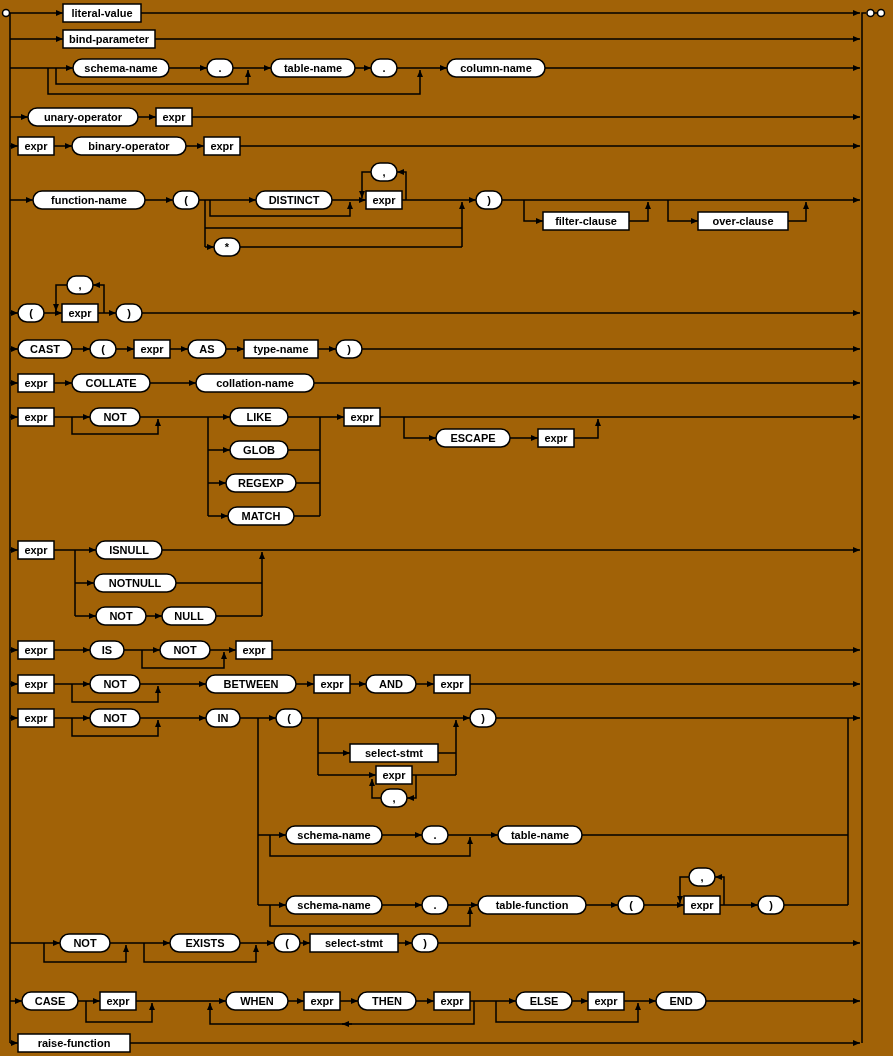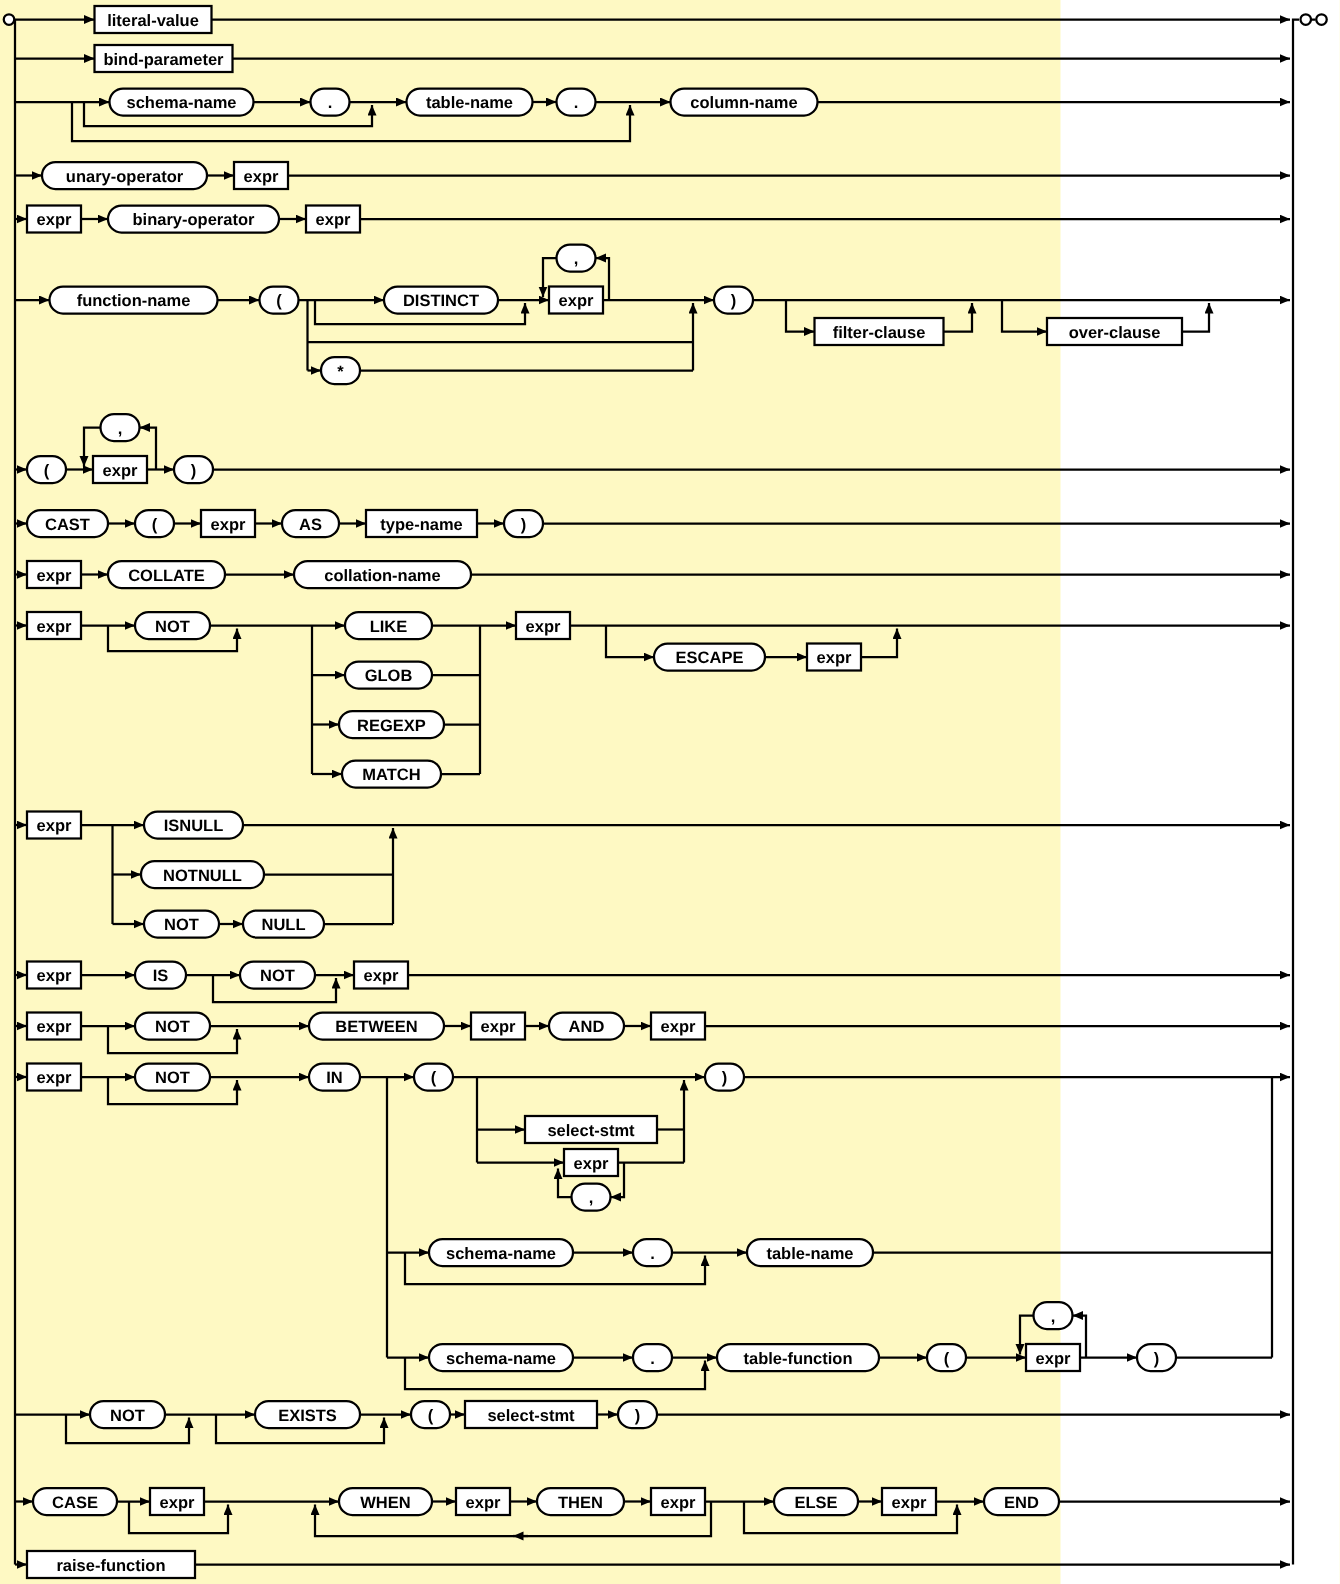--- a/index.html
+++ b/index.html
@@ -1,16 +1,16 @@
 <!DOCTYPE html>
 <html><head>
 <meta charset="utf-8">
 <style>
   html,body{margin:0;padding:0;background:#ffffff;}
-  .canvas{position:relative;width:707px;height:1056px;background:#fef9c3;}
+  .canvas{position:relative;width:893px;height:1056px;background:#a16207;}
   .w{fill:none;stroke:#000;stroke-width:1.5;stroke-linecap:butt;}
   .nb{fill:#fff;stroke:#000;stroke-width:1.5;}
   .nt{font:bold 11px "Liberation Sans",sans-serif;text-anchor:middle;fill:#000;}
   .term{fill:#fff;stroke:#000;stroke-width:1.5;}
 </style>
 </head>
 <body>
 
 <div class="canvas">
   <svg id="diagram" width="893" height="1056" viewBox="0 0 893 1056">

